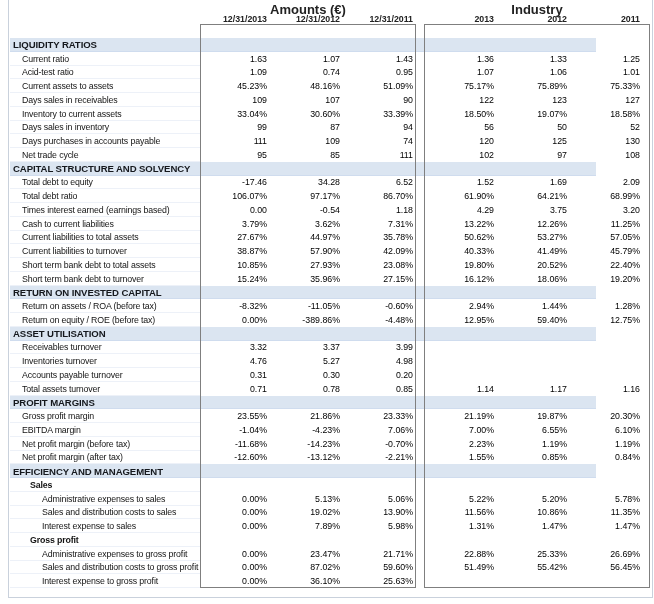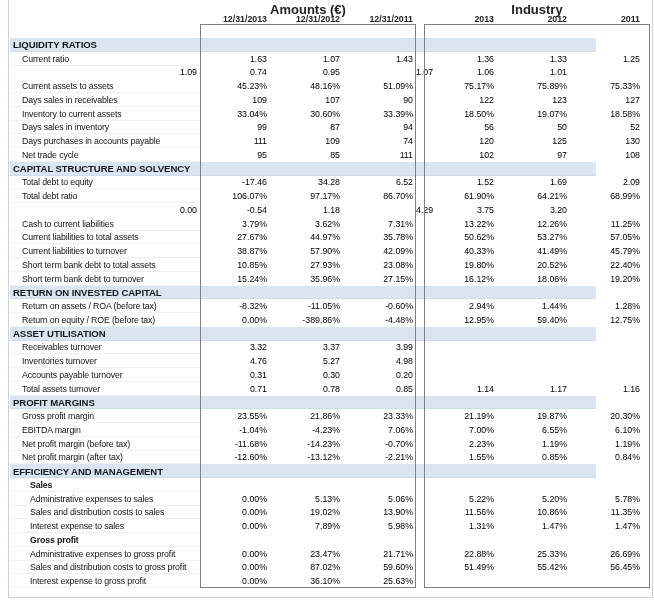--- a/index.html
+++ b/index.html
@@ -23,21 +23,21 @@
     display:grid;
     grid-template-columns:190px 70px 73px 73px 8px 71px 73px 73px 13px;
     height:13.75px;align-items:center;
   }
   .cell{min-width:0;}
   .label{
     font-size:8.8px;letter-spacing:-0.15px;white-space:nowrap;color:#141414;text-align:right;
   }
   .r .label{box-shadow:inset 0 -1px 0 #edf1f8;height:100%;display:flex;align-items:center;}
   .ind1{padding-left:12px;}
-  .ind2{padding-left:20px;}
+  .ind2{padding-left:32px;}
   .bold{font-weight:bold;padding-left:20px;}
   .c{font-size:8.8px;text-align:right;white-space:nowrap;color:#000;}
   .ca{padding-right:3px;}
   .ci{padding-right:1px;}
   .h .c{font-weight:bold;color:#222;}
 
   .band{position:relative;}
   .band::before{
     content:'';position:absolute;left:0;right:4px;top:0;bottom:0;
     background:#dbe5f1;border-bottom:1px solid #cfdcee;
@@ -82,20 +82,21 @@
         <div class="cell c ca">1.63</div>
         <div class="cell c ca">1.07</div>
         <div class="cell c ca">1.43</div>
         <div class="cell"></div>
         <div class="cell c ci">1.36</div>
         <div class="cell c ci">1.33</div>
         <div class="cell c ci">1.25</div>
         <div class="cell"></div>
       </div>
       <div class="trow r">
+        <div class="cell label ind1">Acid-test ratio</div>
         <div class="cell c ca">1.09</div>
         <div class="cell c ca">0.74</div>
         <div class="cell c ca">0.95</div>
         <div class="cell"></div>
         <div class="cell c ci">1.07</div>
         <div class="cell c ci">1.06</div>
         <div class="cell c ci">1.01</div>
         <div class="cell"></div>
       </div>
       <div class="trow r">
@@ -183,20 +184,21 @@
         <div class="cell c ca">106.07%</div>
         <div class="cell c ca">97.17%</div>
         <div class="cell c ca">86.70%</div>
         <div class="cell"></div>
         <div class="cell c ci">61.90%</div>
         <div class="cell c ci">64.21%</div>
         <div class="cell c ci">68.99%</div>
         <div class="cell"></div>
       </div>
       <div class="trow r">
+        <div class="cell label ind1">Times interest earned (earnings based)</div>
         <div class="cell c ca">0.00</div>
         <div class="cell c ca">-0.54</div>
         <div class="cell c ca">1.18</div>
         <div class="cell"></div>
         <div class="cell c ci">4.29</div>
         <div class="cell c ci">3.75</div>
         <div class="cell c ci">3.20</div>
         <div class="cell"></div>
       </div>
       <div class="trow r">

